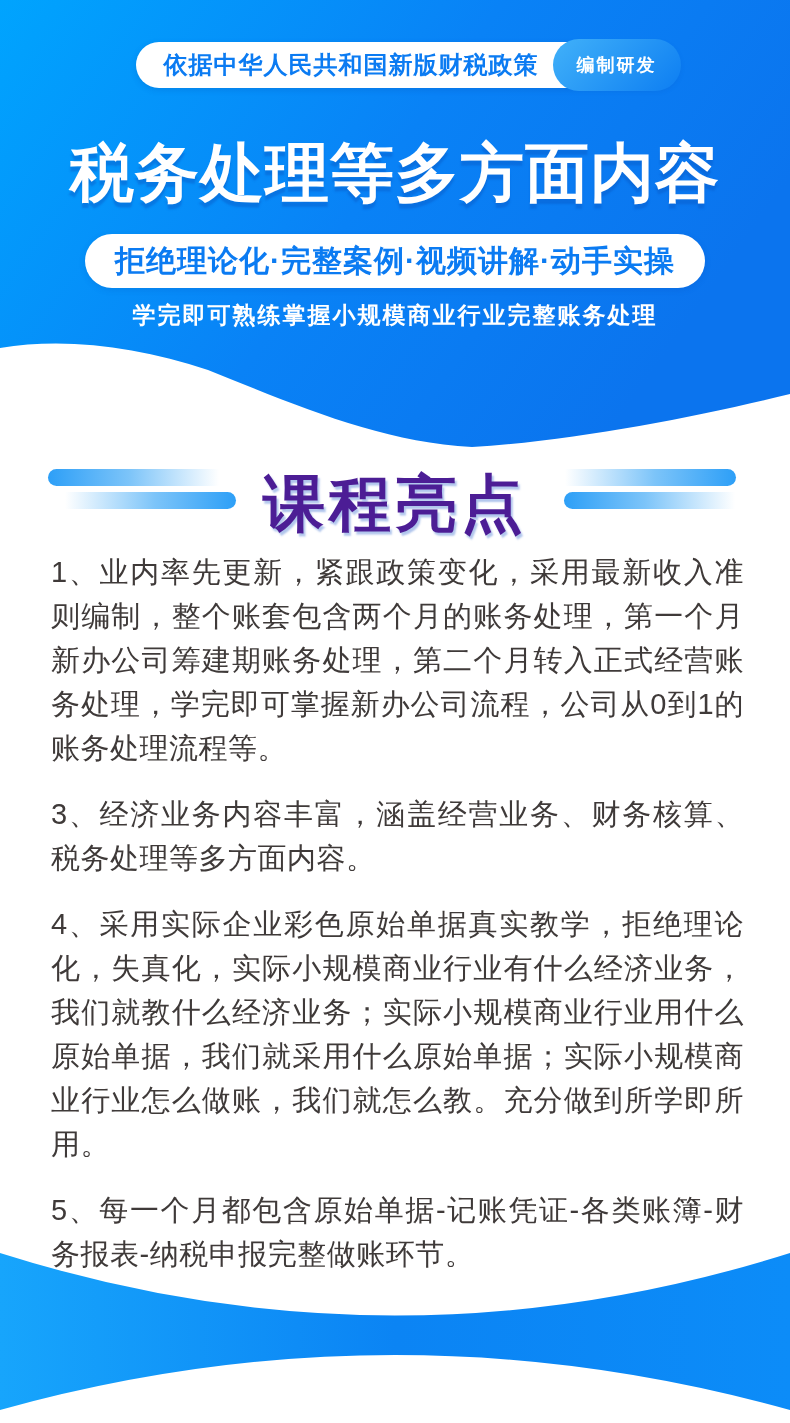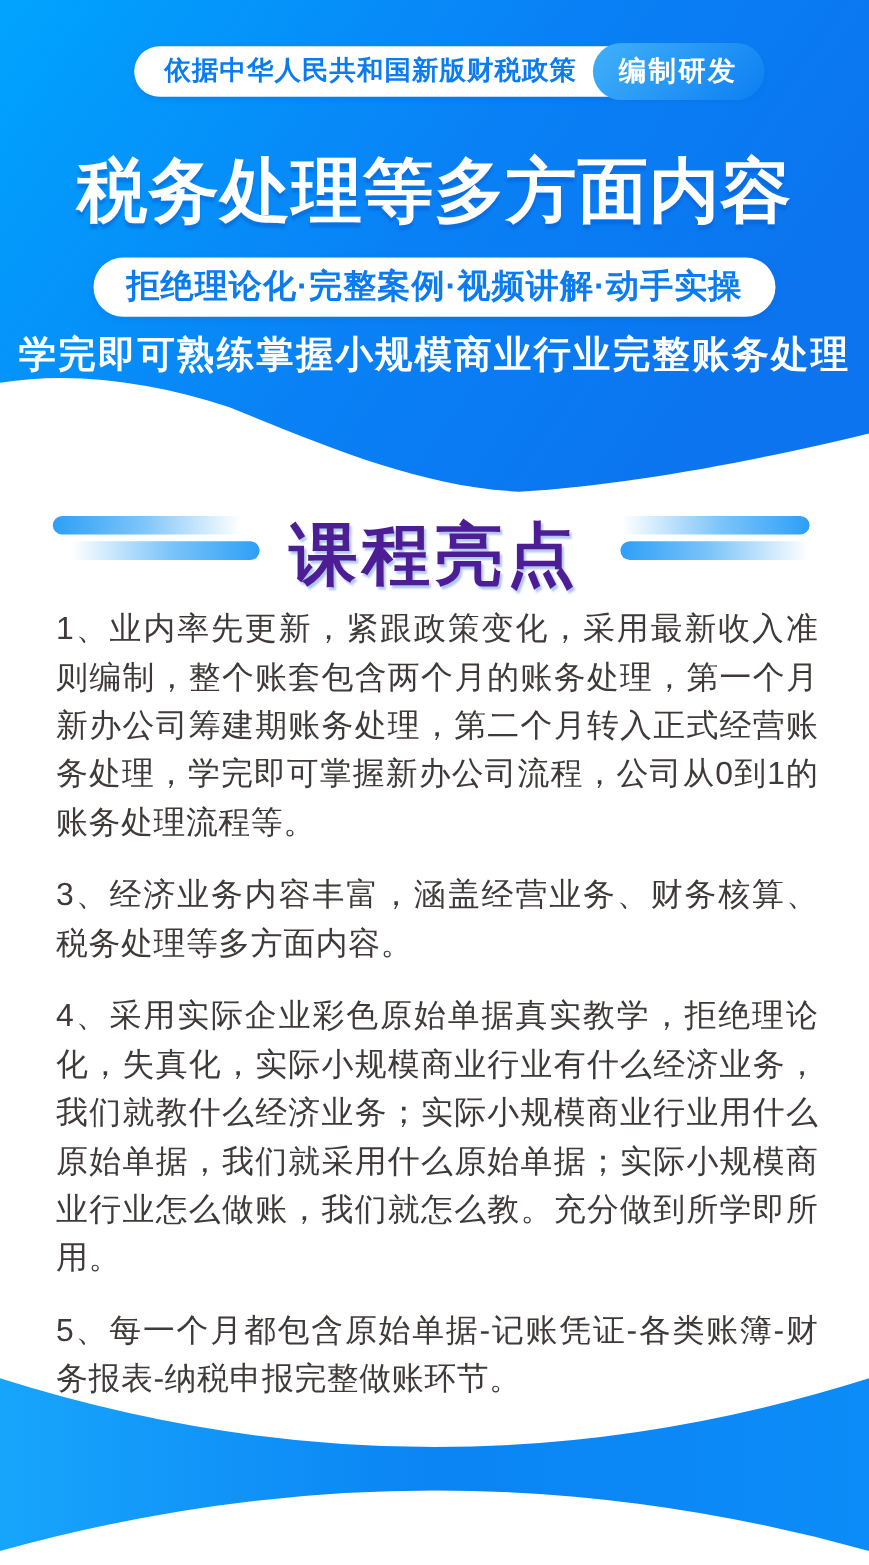--- a/index.html
+++ b/index.html
@@ -13,34 +13,34 @@
   
   .header-bg{position:absolute;top:0;left:0;width:790px;height:490px;}
   .footer-bg{position:absolute;bottom:0;left:0;width:790px;height:173px;}
 
   
   .policy-row{position:absolute;top:42px;left:0;width:100%;display:flex;justify-content:center;align-items:center;padding-left:12px;}
   .policy-pill{display:flex;align-items:center;background:#ffffff;border-radius:26px;padding-left:28px;box-shadow:0 2px 6px rgba(0,60,160,.18);}
   .policy-text{color:#0B7BF2;font-weight:bold;font-size:24px;letter-spacing:1px;line-height:46px;white-space:nowrap;}
   .policy-tag{margin-left:14px;margin-right:-2px;margin-top:-3px;margin-bottom:-3px;
     background:linear-gradient(135deg,#41B1F9 0%,#0D7EF2 100%);
-    color:#fff;font-weight:bold;font-size:25px;letter-spacing:2px;
+    color:#fff;font-weight:bold;font-size:18px;letter-spacing:2px;
     border-radius:26px;padding:0 24px;line-height:52px;white-space:nowrap;}
 
   .main-title{position:absolute;top:130px;left:0;width:100%;text-align:center;
     color:#ffffff;font-size:64px;font-weight:bold;letter-spacing:1px;
     text-shadow:0 5px 2px rgba(9,90,200,.45);white-space:nowrap;}
 
   .feature-row{position:absolute;top:234px;left:0;width:100%;display:flex;justify-content:center;}
   .feature-pill{background:#ffffff;border-radius:28px;padding:0 30px;line-height:54px;
     color:#0B7BF2;font-weight:bold;font-size:30px;letter-spacing:1px;white-space:nowrap;
     box-shadow:0 2px 6px rgba(0,60,160,.15);}
 
   .subtitle{position:absolute;top:300px;left:0;width:100%;text-align:center;
-    color:#ffffff;font-size:34px;font-weight:bold;letter-spacing:2px;white-space:nowrap;}
+    color:#ffffff;font-size:23px;font-weight:bold;letter-spacing:2px;white-space:nowrap;}
 
   
   .section-title{position:absolute;top:462px;left:0;width:100%;text-align:center;
     font-family:"DejaVu Serif","Liberation Serif",serif;
     color:#4c1d95;font-size:62px;font-weight:bold;letter-spacing:4px;
     text-shadow:2px 3px 2px rgba(30,90,200,.35);}
   .deco-bar{position:absolute;height:17px;width:180px;border-radius:9px;}
   .bar-l1{left:48px;top:469px;background:linear-gradient(90deg,#2D9FF7 0%,#7CC4F9 45%,rgba(255,255,255,0) 95%);}
   .bar-l2{left:56px;top:492px;background:linear-gradient(90deg,rgba(255,255,255,0) 5%,#7CC4F9 55%,#2D9FF7 100%);}
   .bar-r1{right:54px;top:469px;background:linear-gradient(90deg,rgba(255,255,255,0) 5%,#7CC4F9 55%,#2D9FF7 100%);}

